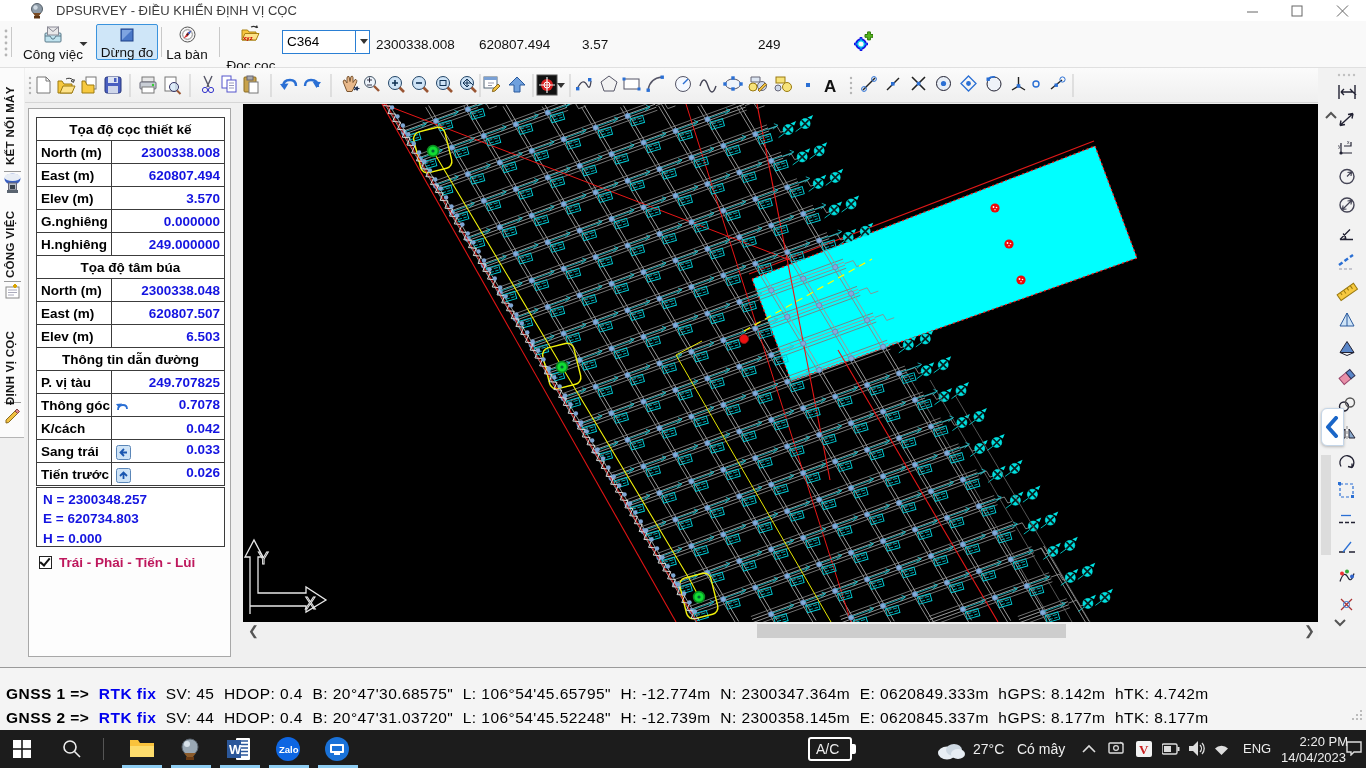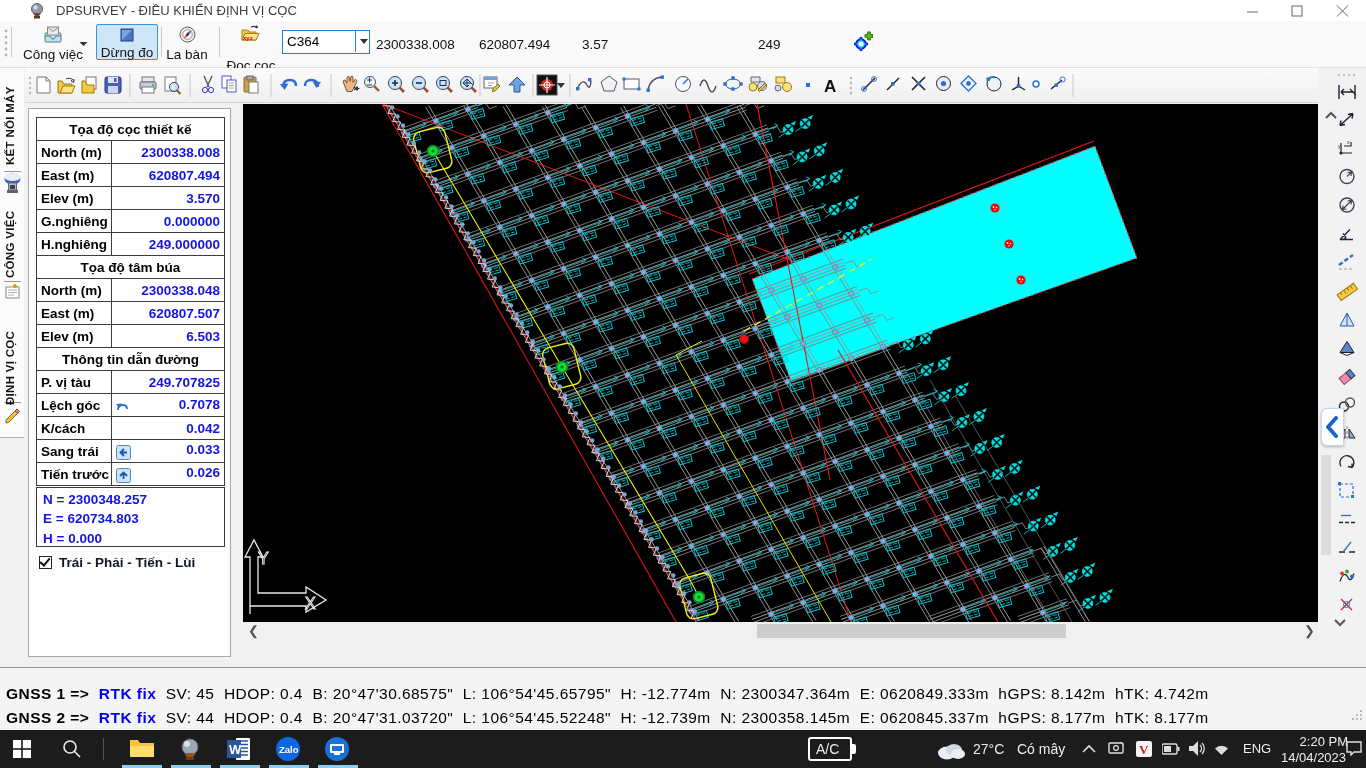--- a/index.html
+++ b/index.html
@@ -14,21 +14,21 @@
 #tabs{left:0;top:68px;width:25px;height:599px;background:#f0f0f0}
 .vtab{position:absolute;left:4px;writing-mode:vertical-rl;transform:rotate(180deg);font-size:11.5px;font-weight:bold;color:#151515;letter-spacing:0.3px}
 #panel{left:25px;top:103px;width:218px;height:564px;background:#f0f0f0}
 #pbox{position:absolute;left:3px;top:5px;width:203px;height:549px;background:#fdfdfd;border:1px solid #a8a8a8}
 table.tt{border-collapse:collapse;position:absolute;left:7px;top:8px;width:189px;table-layout:fixed}
 table.tt td{border:1.5px solid #3c3c3c;height:23px;font-size:13.5px;font-weight:bold;padding:0 4px;background:#fff;overflow:hidden;white-space:nowrap}
 table.tt td.hd{text-align:center;color:#000}
 table.tt td.lb{color:#000}
 table.tt td.vl{color:#1414e0;text-align:right}
 .neh{position:absolute;left:7px;top:378px;width:189px;height:60px;border:1.5px solid #3c3c3c;background:#fff;font-size:13.5px;font-weight:bold;color:#1414e0;text-align:left;padding:2px 6px;line-height:19.3px;overflow:hidden}
-.chk{position:absolute;left:10px;top:446px;font-size:13.5px;font-weight:bold;color:#0f172a}
+.chk{position:absolute;left:10px;top:446px;font-size:13.5px;font-weight:bold;color:#be185d}
 .chk .bx{display:inline-block;width:13px;height:13px;border:1.6px solid #222;background:#fff;position:relative;vertical-align:-2px;margin-right:7px}
 .chk .bx:after{content:"";position:absolute;left:2px;top:-1px;width:4px;height:8px;border:solid #111;border-width:0 2px 2px 0;transform:rotate(40deg)}
 svg.cv{position:absolute;left:243px;top:104px}
 #hsb{left:243px;top:622px;width:1075px;height:18px;background:#f0f0f0}
 #hsb .thumb{position:absolute;left:514px;top:2px;width:309px;height:14px;background:#cdcdcd}
 #hsb .ar{position:absolute;top:1px;font-size:13px;color:#555}
 #status{left:0;top:667px;width:1366px;height:63px;background:#f4f4f4;border-top:1px solid #9a9a9a;font-size:15.5px;letter-spacing:0.45px;color:#000}
 .gl{position:absolute;left:6px;white-space:pre}
 .gl b.g{font-weight:bold}
 .gl .rtk{color:#0000ee;font-weight:bold}
@@ -402,21 +402,21 @@
               <td class="vl">6.503</td>
             </tr>
             <tr>
               <td class="hd" colspan="2">Thông tin dẫn đường</td>
             </tr>
             <tr>
               <td class="lb">P. vị tàu</td>
               <td class="vl">249.707825</td>
             </tr>
             <tr>
-              <td class="lb">Lệch góc</td>
+              <td class="lb">Thông góc</td>
               <td class="vl"><svg width="13" height="12" viewBox="0 0 13 12" style="float:left;margin-top:4px">
                   <path d="M2,9 q0,-5 5,-5 q4,0 4,4" fill="none" stroke="#2a6fd4" stroke-width="1.8"></path>
                   <path d="M0,3 l3,4 3,-4.5 z" fill="#2a6fd4"></path>
                 </svg>0.7078</td>
             </tr>
             <tr>
               <td class="lb">K/cách</td>
               <td class="vl">0.042</td>
             </tr>
             <tr>

